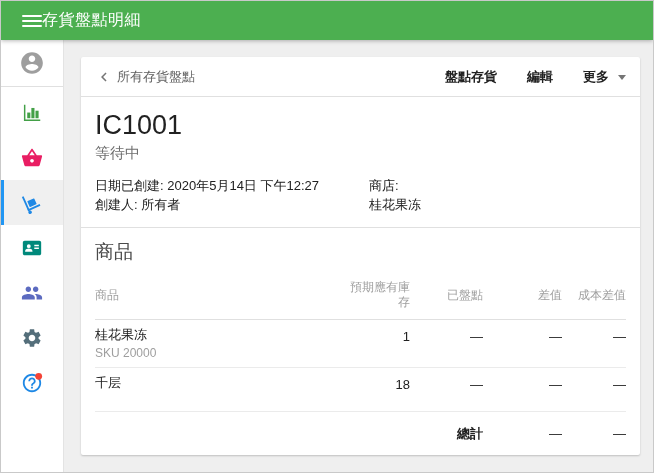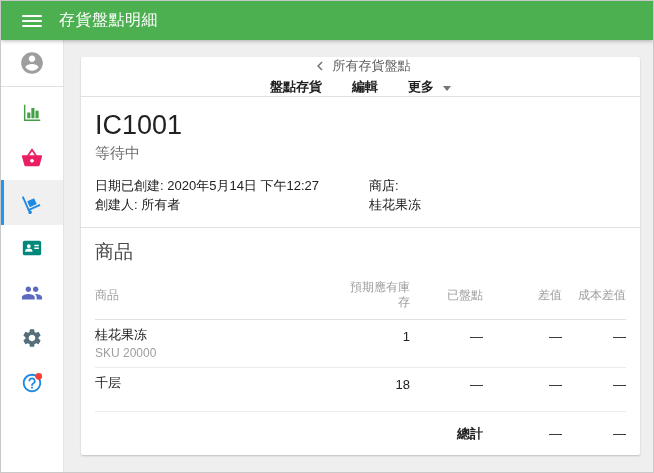--- a/index.html
+++ b/index.html
@@ -7,21 +7,21 @@
   body { font-family: "Liberation Sans", "DejaVu Sans", sans-serif; background: #efefef; }
 
   .screen { width: 654px; height: 473px; border: 1px solid #c9c9c9; background: #efefef;
             display: flex; flex-direction: column; overflow: hidden; }
 
   
   .appbar { height: 39px; flex-shrink: 0; background: #4caf50; display: flex; align-items: center;
             box-shadow: 0 1px 4px rgba(0,0,0,.28); position: relative; z-index: 5; }
   .hamburger { margin-left: 21px; width: 20px; cursor: pointer; display: flex; flex-direction: column; gap: 3px; }
   .hamburger span { display: block; height: 2px; border-radius: 1px; background: #fff; }
-  .appbar-title { color: #fff; font-size: 16px; margin-left: 17px; letter-spacing: .5px; font-weight: 400; }
+  .appbar-title { color: #fff; font-size: 16px; margin-left: 0; letter-spacing: .5px; font-weight: 400; }
 
   
   .layout { flex: 1; display: flex; min-height: 0; }
 
   
   .sidebar { width: 63px; flex-shrink: 0; background: #fff; border-right: 1px solid #e3e3e3;
              display: flex; flex-direction: column; }
   .avatar-wrap { height: 47px; display: flex; align-items: center; justify-content: center;
                  border-bottom: 1px solid #e0e0e0; cursor: pointer; }
   .avatar-wrap svg { width: 26px; height: 26px; color: #9e9e9e; }
@@ -30,21 +30,21 @@
               cursor: pointer; position: relative; }
   .nav-item svg { width: 22px; height: 22px; }
   .nav-item.selected { background: #f0f0f0; box-shadow: inset 3px 0 0 #2196f3; }
 
   
   .main { flex: 1; min-width: 0; padding: 17px 13px 0 17px; }
   .card { background: #fff; border-radius: 2px; box-shadow: 0 1px 2px rgba(0,0,0,.2);
           height: 398px; overflow: hidden; display: flex; flex-direction: column; }
 
   .card-toolbar { height: 40px; flex-shrink: 0; display: flex; align-items: center;
-                  justify-content: space-between; padding: 0 14px; border-bottom: 1px solid #e0e0e0; flex-direction: column; }
+                  justify-content: space-between; padding: 0 14px; border-bottom: 1px solid #e0e0e0; }
   .breadcrumb { display: flex; align-items: center; gap: 4px; color: #616161; font-size: 13px; cursor: pointer; }
   .breadcrumb svg { width: 18px; height: 18px; color: #757575; }
   .actions { display: flex; align-items: center; gap: 30px; }
   .action-btn { font-size: 13px; color: #212121; cursor: pointer; display: flex; align-items: center; font-weight: bold; }
   .caret { width: 0; height: 0; border-left: 4px solid transparent; border-right: 4px solid transparent;
            border-top: 5px solid #757575; display: inline-block; margin-left: 9px; margin-top: 2px; }
 
   .title-block { padding: 13px 14px 0; }
   .doc-title { font-size: 27px; font-weight: 400; color: #212121; line-height: 30px; }
   .doc-status { font-size: 15px; color: #6f6f6f; margin-top: 4px; line-height: 18px; }

